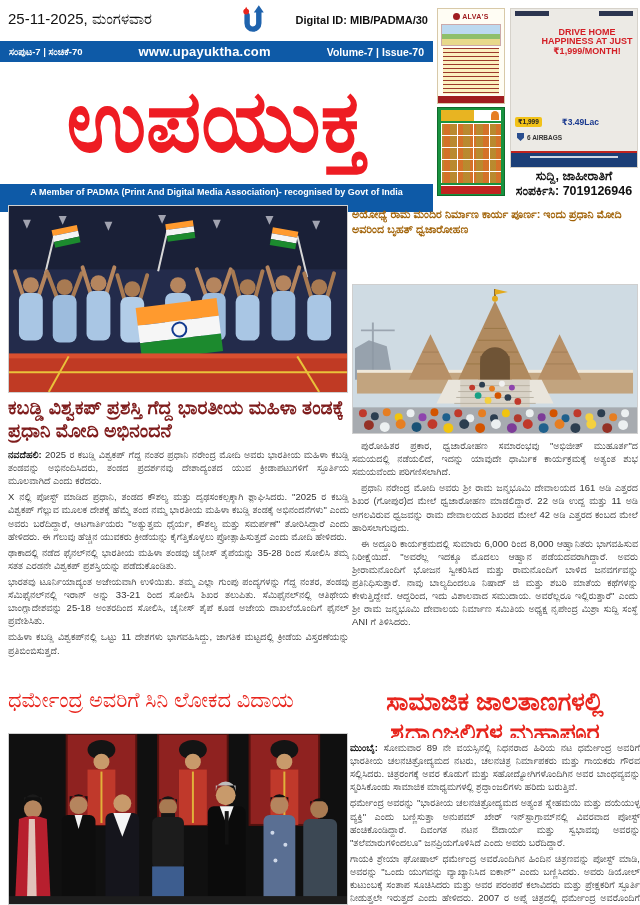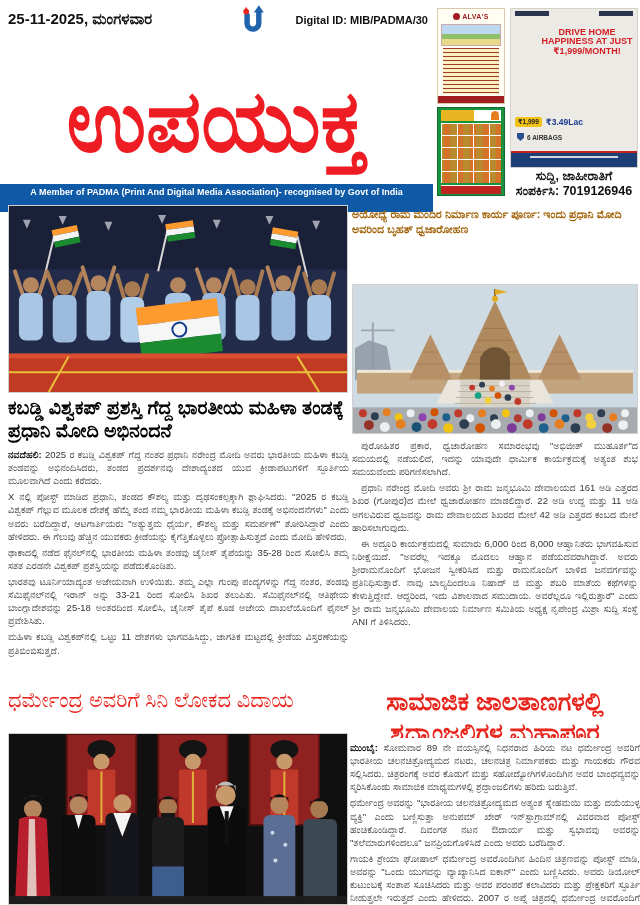--- a/index.html
+++ b/index.html
@@ -1,20 +1,20 @@
 <!DOCTYPE html>
 <html><head>
 <meta charset="utf-8">
 <style>
   html,body{margin:0;padding:0;background:#fff;}
   #page{position:relative;width:640px;height:905px;background:#fff;overflow:hidden;
         font-family:"Liberation Sans","DejaVu Sans",sans-serif;color:#222;}
   .abs{position:absolute;}
   
-  .date{left:8px;top:10px;font-size:15px;font-weight:bold;color:#111;}
+  .date{left:8px;top:10px;font-size:15px;font-weight:normal;color:#111;}
   .digital-id{right:212px;top:14px;font-size:11px;font-weight:bold;color:#111;}
   .issue-bar{left:0;top:41px;width:433px;height:21px;background:#0e5aa7;color:#fff;
              display:flex;align-items:center;justify-content:space-between;padding:0 9px;box-sizing:border-box;}
   .issue-bar .kn{font-size:9.5px;font-weight:bold;}
   .issue-bar .site{font-size:13px;font-weight:bold;letter-spacing:.2px;}
   .issue-bar .en{font-size:10.5px;font-weight:bold;}
   .masthead{left:0;top:60px;width:433px;height:122px;display:flex;align-items:center;justify-content:center;
             font-size:86px;font-weight:bold;color:#ee1c23;line-height:1;overflow:hidden;}
   .padma-strip{left:0;top:184px;width:433px;height:28px;background:#0e5aa7;color:#fff;
                font-size:9px;font-weight:bold;text-align:center;line-height:16px;overflow:hidden;}
@@ -34,33 +34,33 @@
               background-image:
                 repeating-linear-gradient(to right,#ffffff 0 1px,transparent 1px 16px),
                 repeating-linear-gradient(to bottom,#ffffff 0 1px,transparent 1px 12px),
                 repeating-linear-gradient(to right,rgba(190,55,25,.55) 3px 9px,rgba(120,80,30,.45) 9px 16px);}
   .green-foot{height:8px;margin:2px 3px;background:#c0241f;border-top:1px solid #fff;}
   .ad-car{left:510px;top:8px;width:128px;height:160px;background:#eceae5;border:1px solid #d6d2ca;box-sizing:border-box;overflow:hidden;}
   .car-logos{height:9px;margin:2px 4px;display:flex;justify-content:space-between;}
   .car-logos i{display:block;width:34px;height:5px;background:#2c3550;}
   .car-headline{margin:8px 4px 0 30px;color:#d31f26;font-weight:bold;font-size:9px;line-height:1.05;text-align:center;}
   .car-city{position:absolute;left:0;top:0;width:100%;height:100%;z-index:-1;}
-  .car-chips{position:absolute;left:4px;top:108px;display:flex;align-items:center;gap:4px;}
+  .car-chips{position:absolute;left:4px;top:108px;display:flex;align-items:center;gap:20px;}
   .chip-emi{background:#f2c218;color:#222;font-size:6.5px;font-weight:bold;padding:1px 3px;border-radius:2px;}
   .chip-price{color:#1b3a8f;font-size:8.5px;font-weight:bold;}
   .car-airbags{position:absolute;left:6px;top:124px;font-size:6.5px;font-weight:bold;color:#333;display:flex;align-items:center;gap:3px;}
   .shield{width:7px;height:8px;background:#2a4e8f;clip-path:polygon(0 0,100% 0,100% 60%,50% 100%,0 60%);}
   .car-foot{position:absolute;left:0;bottom:0;width:100%;height:14px;background:#1c3f77;border-top:2px solid #c0241f;}
   .car-foot i{display:block;margin:3px auto 0 auto;width:70%;height:2px;background:rgba(255,255,255,.8);}
   .contact{left:510px;top:169px;width:128px;text-align:center;color:#111;font-weight:bold;font-size:12.5px;line-height:1.2;}
   
   .photo{border:1px solid #cfcfcf;box-sizing:border-box;overflow:hidden;background:#ddd;}
   .photo svg{display:block;width:100%;height:100%;}
   .ph-kabaddi{left:8px;top:205px;width:340px;height:188px;}
-  .hl-kabaddi{left:8px;top:397px;width:342px;height:48px;font-size:19px;font-weight:bold;color:#000000;line-height:1.2;overflow:hidden;}
+  .hl-kabaddi{left:8px;top:397px;width:342px;height:48px;font-size:19px;font-weight:bold;color:#7f1d1d;line-height:1.2;overflow:hidden;}
   .bd-kabaddi{left:8px;top:448px;width:341px;height:238px;overflow:hidden;}
   .hl-ayodhya{left:352px;top:207px;width:286px;height:74px;font-size:11px;font-weight:bold;color:#a16207;line-height:1.35;overflow:hidden;}
   .ph-temple{left:352px;top:284px;width:286px;height:150px;}
   .bd-ayodhya{left:352px;top:439px;width:286px;height:196px;overflow:hidden;}
   .hl-dharma{left:8px;top:688px;width:342px;height:36px;font-size:21px;font-weight:normal;color:#e8251d;line-height:1.1;overflow:hidden;}
   .ph-bolly{left:8px;top:733px;width:340px;height:172px;}
   .hl-social{left:350px;top:686px;width:290px;height:52px;font-size:25px;font-weight:bold;color:#e8251d;line-height:1.25;text-align:center;overflow:hidden;}
   .bd-dharma{left:350px;top:741px;width:290px;height:164px;overflow:hidden;}
   .body-text{font-size:9.5px;line-height:1.38;color:#353535;text-align:justify;}
   .body-text p{margin:0 0 3px 0;}
@@ -76,20 +76,25 @@
 
   <svg class="abs" style="left:239px;top:4px" width="27" height="35" viewBox="0 0 30 38">
     <path d="M9 12 v9 a6.5 6.5 0 0 0 13 0 V9" fill="none" stroke="#1f63ad" stroke-width="6" stroke-linecap="round"></path>
     <polygon points="16.5,9 27.5,9 22,1" fill="#1f63ad"></polygon>
     <circle cx="8" cy="8" r="3.2" fill="#e8251d"></circle>
     <polygon points="8,2.5 10.2,7 5.8,7" fill="#e8251d"></polygon>
   </svg>
 
   <div class="abs digital-id">Digital ID: MIB/PADMA/30</div>
 
+  <div class="abs issue-bar">
+    <span class="kn">ಸಂಪುಟ-7 | ಸಂಚಿಕೆ-70</span>
+    <span class="site">www.upayuktha.com</span>
+    <span class="en">Volume-7 | Issue-70</span>
+  </div>
 
   <div class="abs masthead">ಉಪಯುಕ್ತ</div>
 
   <div class="abs padma-strip">A Member of PADMA (Print And Digital Media Association)- recognised by Govt of India</div>
 
   <div class="abs ad-alvas">
     <div class="alvas-head">
       <span class="alvas-emblem"></span>
       <span class="alvas-title">ALVA'S</span>
     </div>

